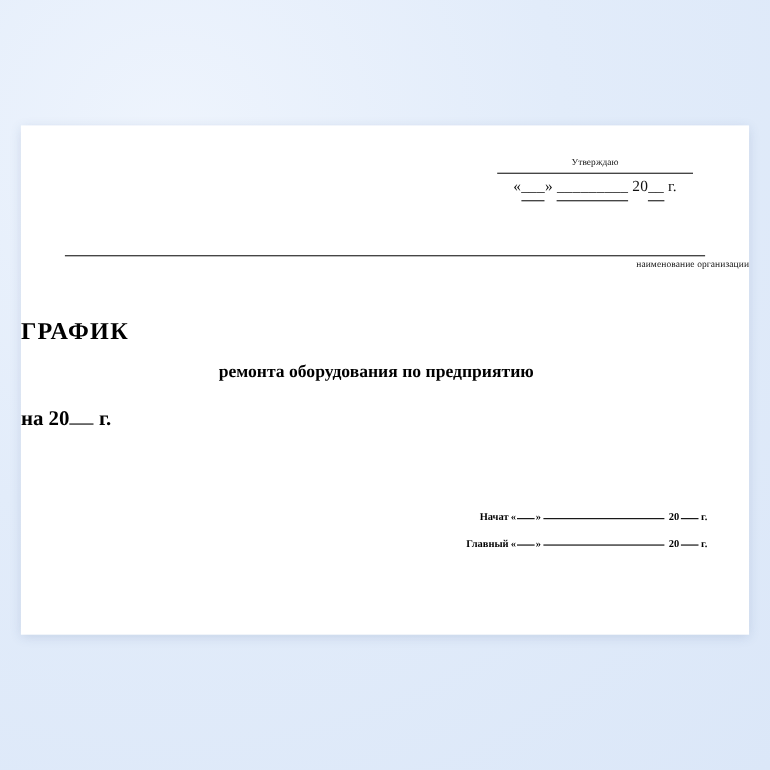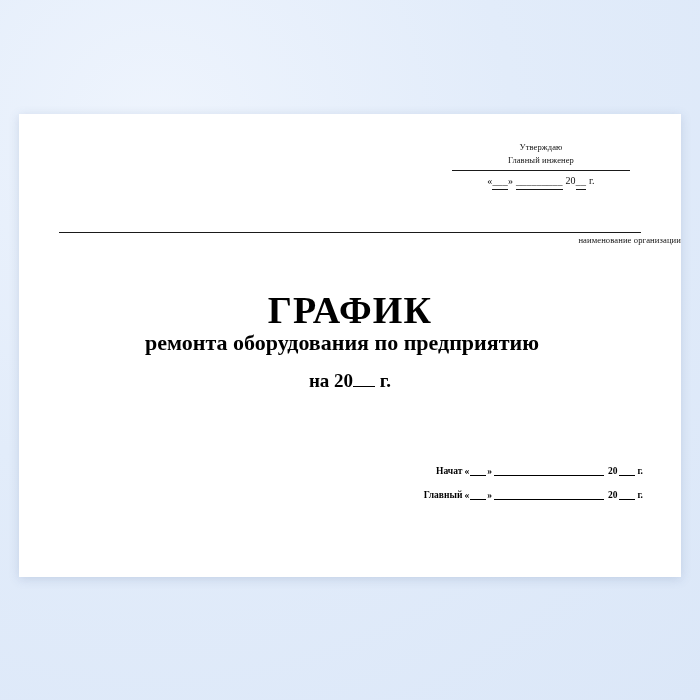--- a/index.html
+++ b/index.html
@@ -56,21 +56,21 @@
     color: #111;
   }
   .approval .line1 { letter-spacing: .1px; }
   .approval .line2 { letter-spacing: .1px; }
   .approval .rule {
     margin: 3px auto 2px auto;
     width: 178px;
     border-bottom: 1px solid #1a1a1a;
   }
   .approval .datestr {
-    font-size: 10px;
+    font-size: 14px;
     letter-spacing: .2px;
     white-space: nowrap;
   }
   .ul { border-bottom: 1px solid #1a1a1a; display: inline-block; }
 
   
   .org-rule {
     position: absolute;
     left: 40px;
     right: 40px;
@@ -86,40 +86,39 @@
     font-size: 8.6px;
     color: #111;
     letter-spacing: .1px;
   }
 
   
   .title-main {
     position: absolute;
     left: 0; right: 0;
     top: 174px;
-    text-align: center;
-    font-size: 38px;
+    font-size: 22px;
     font-weight: bold;
     letter-spacing: 1.2px;
     color: #000;
   }
   .title-sub {
     position: absolute;
     left: 0; right: 16px;
     top: 216px;
     text-align: center;
-    font-size: 22px;
+    font-size: 16px;
     font-weight: bold;
     color: #000;
   }
   .title-year {
     position: absolute;
     left: 0; right: 0;
     top: 256px;
-    text-align: center;
+    text-align: left;
     font-size: 19px;
     font-weight: bold;
     color: #000;
   }
   .title-year .blank {
     display: inline-block;
     border-bottom: 1.5px solid #000;
     width: 22px;
     vertical-align: baseline;
   }
@@ -127,21 +126,21 @@
   
   .footer-block {
     position: absolute;
     right: 38px;
     top: 352px;
     font-size: 9.5px;
     color: #000;
   }
   .foot-row {
     display: flex;
-    align-items: flex-end;
+    align-items: center;
     justify-content: flex-end;
     margin-bottom: 14px;
     white-space: nowrap;
   }
   .foot-label {
     font-weight: bold;
     font-size: 9.5px;
     margin-right: 2px;
   }
   .foot-q {
@@ -181,21 +180,20 @@
 
 <div id="page-wrap">
 
   <div id="backdrop"></div>
 
   <div id="sheet">
     <div class="doc-inner">
 
       <div class="approval">
         <div class="line1">Утверждаю</div>
-        <div class="line2">Главный инженер</div>
         <div class="rule"></div>
         <div class="datestr">
           <span>«</span><span class="ul">___</span><span>»</span>
           <span class="ul">_________</span>
           <span>20</span><span class="ul">__</span>
           <span>г.</span>
         </div>
       </div>
 
       <div class="org-rule"></div>

